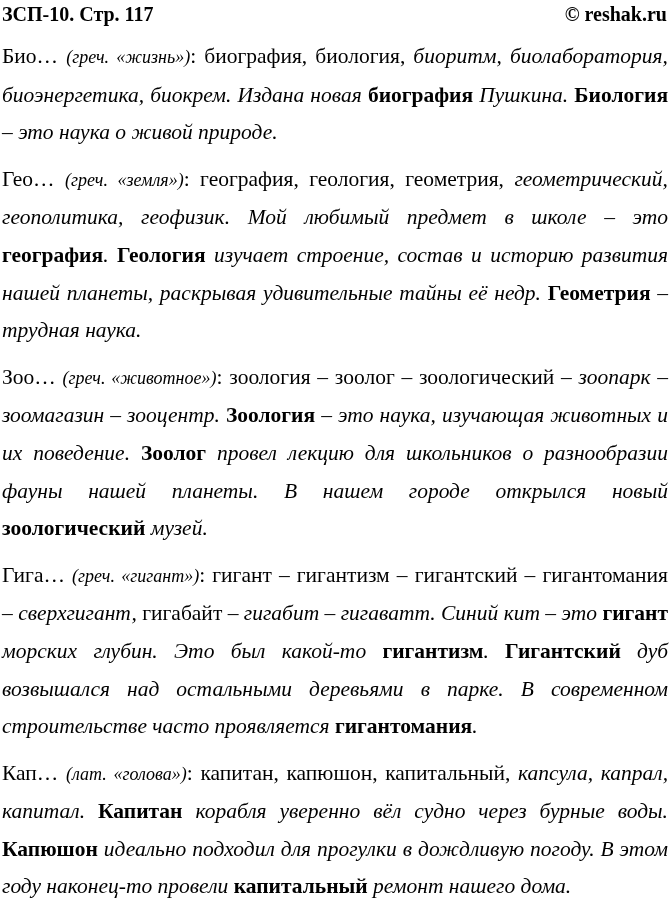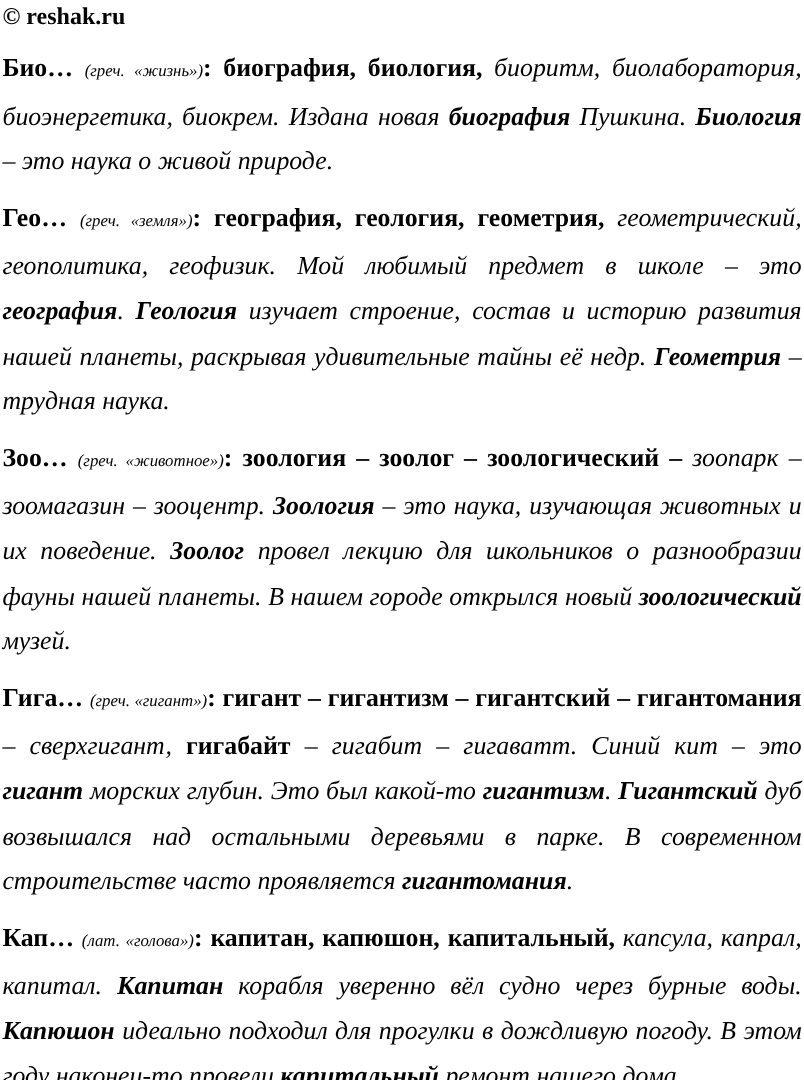--- a/index.html
+++ b/index.html
@@ -34,30 +34,31 @@
   .doc-body {
     padding: 13px 2px 0 2px;
   }
   .para {
     margin: 0 0 9px 0;
     font-size: 21.5px;
     line-height: 37.6px;
     text-align: justify;
     text-justify: inter-word;
   }
-  .run-regular { font-style: normal; font-weight: 700; }
+  .run-regular { font-style: normal; font-weight: 400; }
   .run-italic { font-style: italic; font-weight: 400; }
-  .run-bold-italic { font-style: italic; font-weight: 700; }
-  .run-paren { font-style: italic; font-weight: 400; font-size: 14px; }
+  .run-bold-italic { font-weight: 700; }
+  .run-paren { font-style: italic; font-weight: 400; font-size: 18px; }
 </style>
 </head>
 <body>
 
 <div class="page">
   <div class="header">
+    <span class="title">ЗСП-10. Стр. 117</span>
     <span class="copyright">© reshak.ru</span>
   </div>
   <div class="doc-body">
       <p class="para"><span class="run-regular">Био… </span><span class="run-paren">(греч. «жизнь»)</span><span class="run-regular">: биография, биология, </span><span class="run-italic">биоритм, биолаборатория, биоэнергетика, биокрем. Издана новая </span><span class="run-bold-italic">биография</span><span class="run-italic"> Пушкина. </span><span class="run-bold-italic">Биология</span><span class="run-italic"> – это наука о живой природе.</span></p>
       <p class="para"><span class="run-regular">Гео… </span><span class="run-paren">(греч. «земля»)</span><span class="run-regular">: география, геология, геометрия, </span><span class="run-italic">геометрический, геополитика, геофизик. Мой любимый предмет в школе – это </span><span class="run-bold-italic">география</span><span class="run-italic">. </span><span class="run-bold-italic">Геология</span><span class="run-italic"> изучает строение, состав и историю развития нашей планеты, раскрывая удивительные тайны её недр. </span><span class="run-bold-italic">Геометрия</span><span class="run-italic"> – трудная наука.</span></p>
       <p class="para"><span class="run-regular">Зоо… </span><span class="run-paren">(греч. «животное»)</span><span class="run-regular">: зоология – зоолог – зоологический – </span><span class="run-italic">зоопарк – зоомагазин – зооцентр. </span><span class="run-bold-italic">Зоология</span><span class="run-italic"> – это наука, изучающая животных и их поведение. </span><span class="run-bold-italic">Зоолог</span><span class="run-italic"> провел лекцию для школьников о разнообразии фауны нашей планеты. В нашем городе открылся новый </span><span class="run-bold-italic">зоологический</span><span class="run-italic"> музей.</span></p>
       <p class="para"><span class="run-regular">Гига… </span><span class="run-paren">(греч. «гигант»)</span><span class="run-regular">: гигант – гигантизм – гигантский – гигантомания </span><span class="run-italic">– сверхгигант, </span><span class="run-regular">гигабайт </span><span class="run-italic">– гигабит – гигаватт. Синий кит – это </span><span class="run-bold-italic">гигант</span><span class="run-italic"> морских глубин. Это был какой-то </span><span class="run-bold-italic">гигантизм</span><span class="run-italic">. </span><span class="run-bold-italic">Гигантский</span><span class="run-italic"> дуб возвышался над остальными деревьями в парке. В современном строительстве часто проявляется </span><span class="run-bold-italic">гигантомания</span><span class="run-italic">.</span></p>
       <p class="para"><span class="run-regular">Кап… </span><span class="run-paren">(лат. «голова»)</span><span class="run-regular">: капитан, капюшон, капитальный, </span><span class="run-italic">капсула, капрал, капитал. </span><span class="run-bold-italic">Капитан</span><span class="run-italic"> корабля уверенно вёл судно через бурные воды. </span><span class="run-bold-italic">Капюшон</span><span class="run-italic"> идеально подходил для прогулки в дождливую погоду. В этом году наконец-то провели </span><span class="run-bold-italic">капитальный</span><span class="run-italic"> ремонт нашего дома.</span></p>
     </div>
 </div>

